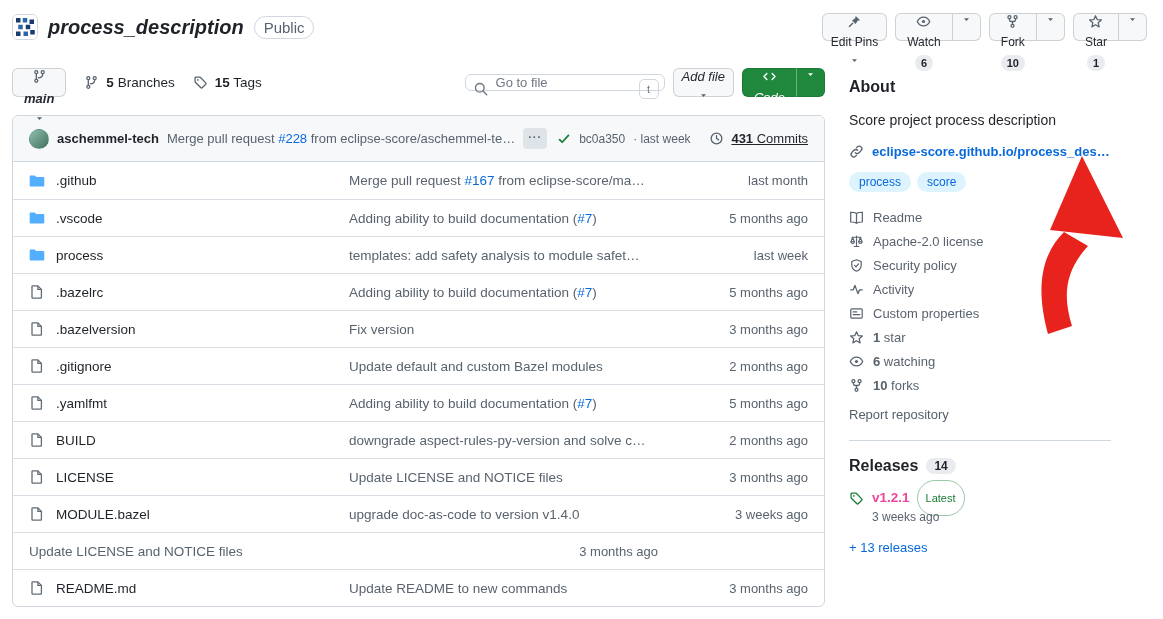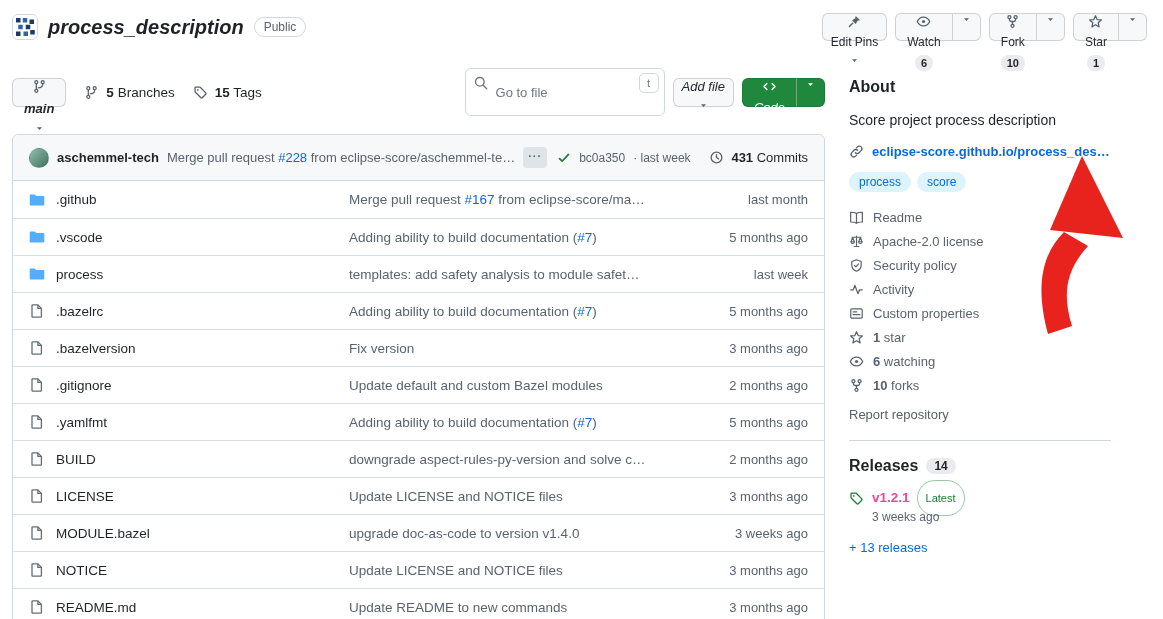--- a/index.html
+++ b/index.html
@@ -12,21 +12,21 @@
   a { text-decoration: none; color: inherit; cursor: pointer; }
   button { font-family: inherit; }
   svg { display: block; }
   .icon { display: inline-flex; align-items: center; justify-content: center; color: #59636e; flex: none; }
 
   
   .repo-header { display: flex; align-items: center; justify-content: space-between; padding: 13px 16px 9px 12px; }
   .repo-left { display: flex; align-items: center; gap: 10px; }
   .repo-avatar { width: 26px; height: 26px; border-radius: 6px; overflow: hidden; border: 1px solid #d0d7de; flex: none; background: #fff; }
   .repo-name { font-size: 20px; font-weight: 700; font-style: italic; }
-  .visibility-badge { font-size: 12px; font-weight: 500; color: #59636e; border: 1px solid #d0d7de; border-radius: 2em; padding: 2px 9px; }
+  .visibility-badge { font-size: 15px; font-weight: 500; color: #59636e; border: 1px solid #d0d7de; border-radius: 2em; padding: 2px 9px; }
   .header-actions { display: flex; gap: 8px; align-items: center; }
 
   .btn {
     display: inline-flex; align-items: center; gap: 6px; height: 28px; padding: 0 11px;
     background: #f6f8fa; border: 1px solid rgba(31,35,40,0.18); border-radius: 6px;
     font-size: 12px; font-weight: 500; color: #24292f; cursor: pointer; white-space: nowrap; flex-direction: column;
   }
   .counter { background: rgba(175,184,193,0.28); border-radius: 2em; font-size: 11px; font-weight: 600; padding: 1px 6px; line-height: 14px; color: #1f2328; }
   .btn-group { display: inline-flex; align-items: stretch; }
   .btn-group .btn:first-child { border-radius: 6px 0 0 6px; border-right: none; }
@@ -41,38 +41,38 @@
   .main-col { min-width: 0; }
 
   
   .toolbar { display: flex; align-items: center; margin-top: 18px; gap: 8px; }
   .toolbar .btn { height: 29px; font-size: 13px; font-style: italic; }
   .branch-btn { font-weight: 600; gap: 7px; }
   .ref-links { display: flex; align-items: center; gap: 18px; margin-left: 10px; font-size: 13.5px; color: #1f2328; }
   .ref-link { display: flex; gap: 7px; align-items: center; }
   .ref-link .num { font-weight: 700; }
   .toolbar-spacer { flex: 1; }
-  .goto-file { position: relative; width: 200px; height: 48px; }
+  .goto-file { position: relative; width: 200px; height: 17px; }
   .goto-file input { width: 100%; height: 100%; border: 1px solid #d0d7de; border-radius: 6px; padding: 0 30px 0 30px; font-size: 13px; color: #1f2328; background: #fff; outline: none; font-family: inherit; }
   .goto-file input::placeholder { color: #6e7781; }
   .goto-file .search-ic { position: absolute; left: 8px; top: 7px; color: #6e7781; }
   .goto-file .key-hint { position: absolute; right: 6px; top: 5px; width: 20px; height: 20px; border: 1px solid #d0d7de; border-radius: 5px; font-size: 11px; color: #6e7781; display: flex; align-items: center; justify-content: center; }
 
   
   .file-table { margin-top: 18px; border: 1px solid #d0d7de; border-radius: 6px; overflow: hidden; background: #fff; }
   .commit-bar { display: flex; align-items: center; gap: 8px; background: #f6f8fa; height: 46px; padding: 0 16px; font-size: 13px; color: #59636e; border-bottom: 1px solid #d0d7de; }
   .commit-avatar { width: 20px; height: 20px; border-radius: 50%; background: linear-gradient(135deg, #8fbfae, #41735f); border: 1px solid rgba(0,0,0,0.06); flex: none; }
   .commit-author { font-weight: 700; color: #1f2328; }
   .commit-msg { color: #59636e; white-space: nowrap; overflow: hidden; text-overflow: ellipsis; }
   .issue-link { color: #0969da; }
   .kebab-pill { background: #dfe4e9; color: #57606a; border-radius: 4px; font-weight: 700; font-size: 11px; line-height: 1; padding: 4px 5px 6px; letter-spacing: 1px; cursor: pointer; }
   .commit-check { color: #1a7f37; margin-left: 2px; }
   .commit-sha { color: #59636e; font-size: 12px; }
   .commit-time { font-size: 12px; color: #59636e; }
-  .commits-count { margin-left: auto; display: flex; align-items: flex-start; gap: 7px; color: #1f2328; font-size: 13px; }
+  .commits-count { margin-left: auto; display: flex; align-items: flex-start; gap: 7px; color: #1f2328; font-size: 13px; text-decoration: underline; }
   .commits-count .num { font-weight: 700; }
 
   .file-row { display: grid; grid-template-columns: 320px 1fr 150px; align-items: center; height: 37px; padding: 0 16px; font-size: 13.5px; }
   .file-row + .file-row { border-top: 1px solid #d8dee4; }
   .cell-name { display: flex; align-items: center; gap: 11px; min-width: 0; }
   .is-folder { color: #54aeff; }
   .is-file { color: #636c76; }
   .file-name { color: #1f2328; }
   .cell-msg { min-width: 0; color: #59636e; white-space: nowrap; overflow: hidden; text-overflow: ellipsis; padding-right: 12px; }
   .cell-time { text-align: right; color: #59636e; font-size: 13px; }
@@ -437,29 +437,20 @@
                   <path d="M8.9 2v3.4h3.5"></path>
                 </svg>
               </span>
       <a class="file-name">MODULE.bazel</a>
     </div>
     <span class="cell-msg"><span class="msg-pre">upgrade doc-as-code to version v1.4.0</span><span class="msg-post"></span></span>
     <div class="cell-time">3 weeks ago</div>
   </div>
 
   <div class="file-row">
-    <div class="cell-name">
-      <span class="icon row-icon is-file">
-                <svg viewBox="0 0 16 16" width="16" height="16" fill="none" stroke="currentColor" stroke-width="1.3">
-                  <path d="M3.6 1.9h5.3l3.5 3.5v8.1c0 .3-.25.6-.6.6H3.6c-.35 0-.6-.3-.6-.6V2.5c0-.35.25-.6.6-.6Z"></path>
-                  <path d="M8.9 2v3.4h3.5"></path>
-                </svg>
-              </span>
-      <a class="file-name">NOTICE</a>
-    </div>
     <span class="cell-msg"><span class="msg-pre">Update LICENSE and NOTICE files</span><span class="msg-post"></span></span>
     <div class="cell-time">3 months ago</div>
   </div>
 
   <div class="file-row">
     <div class="cell-name">
       <span class="icon row-icon is-file">
                 <svg viewBox="0 0 16 16" width="16" height="16" fill="none" stroke="currentColor" stroke-width="1.3">
                   <path d="M3.6 1.9h5.3l3.5 3.5v8.1c0 .3-.25.6-.6.6H3.6c-.35 0-.6-.3-.6-.6V2.5c0-.35.25-.6.6-.6Z"></path>
                   <path d="M8.9 2v3.4h3.5"></path>

